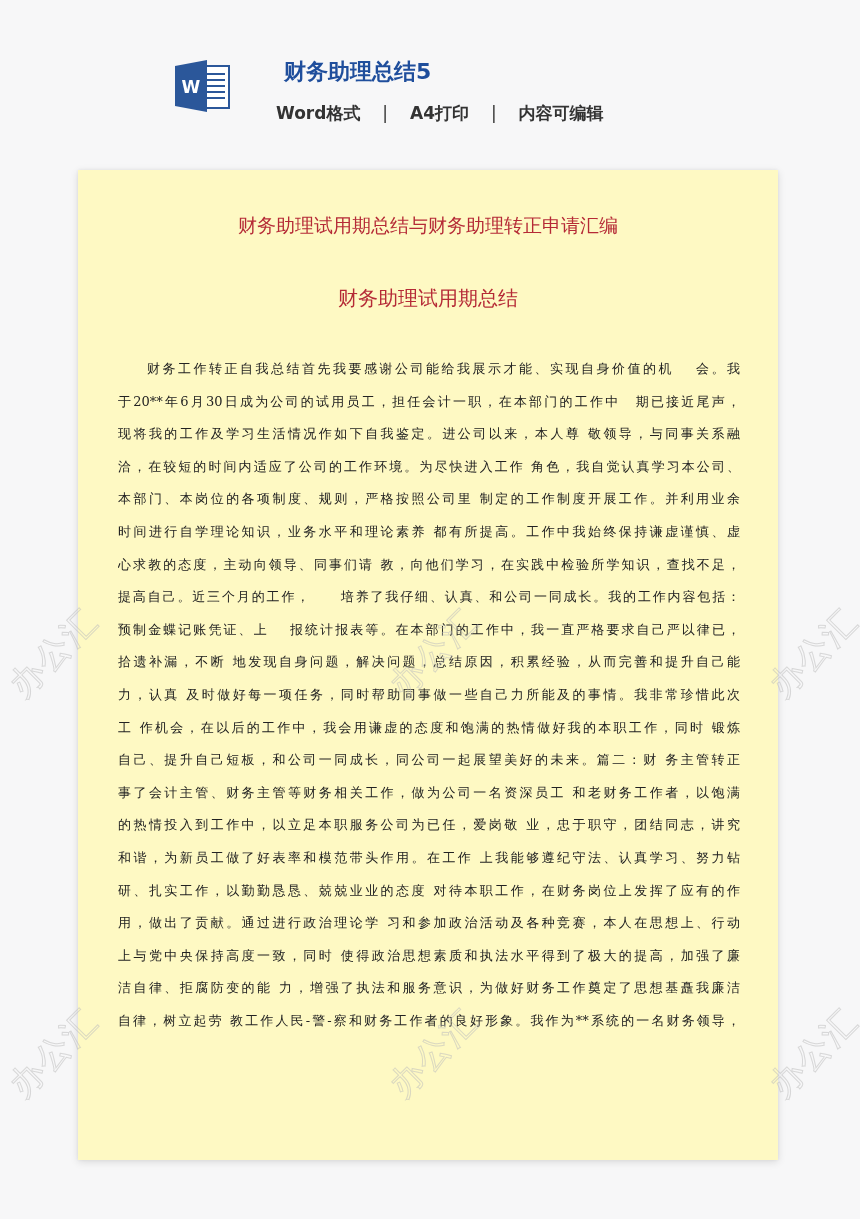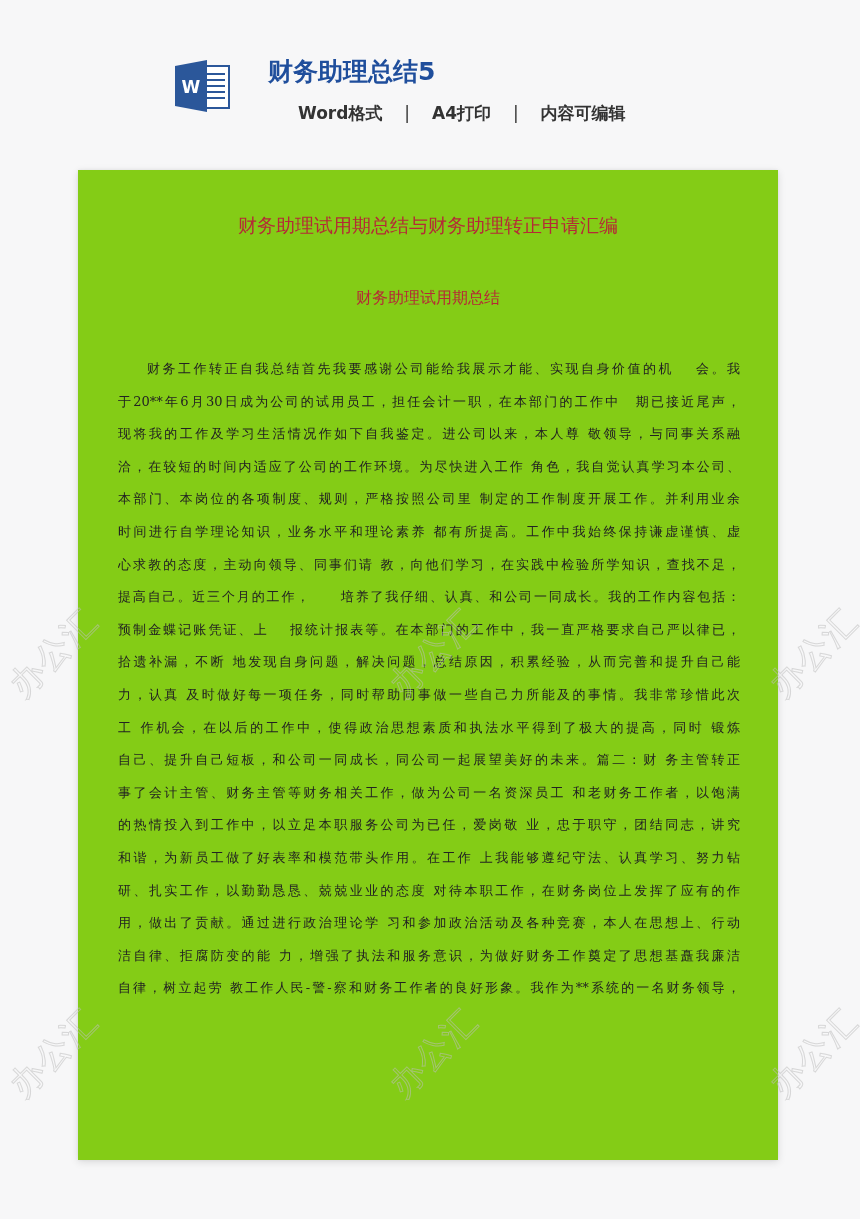--- a/index.html
+++ b/index.html
@@ -5,42 +5,42 @@
     html, body { margin: 0; padding: 0; }
     body {
       width: 860px; height: 1219px;
       background: #f7f7f8;
       position: relative; overflow: hidden;
       font-family: "DejaVu Sans", sans-serif;
     }
     .header { position: absolute; left: 0; top: 0; width: 860px; height: 160px; }
     .word-icon { position: absolute; left: 175px; top: 60px; width: 56px; height: 52px; }
     .doc-title {
-      position: absolute; left: 268px; top: 52px;
+      position: absolute; left: 284px; top: 52px;
       font-family: "DejaVu Sans", sans-serif; font-weight: bold;
-      font-size: 25px; color: #1f4e9c; letter-spacing: 0px; line-height: 40px;
+      font-size: 22px; color: #1f4e9c; letter-spacing: 0px; line-height: 40px;
     }
     .tags {
       position: absolute; left: 276px; top: 100px;
       font-family: "DejaVu Sans", sans-serif; font-weight: bold;
-      font-size: 17px; color: #333333; line-height: 26px; white-space: nowrap; margin-left: 22px;
+      font-size: 17px; color: #333333; line-height: 26px; white-space: nowrap;
     }
     .tags .sep { display: inline-block; margin: 0 16px; color: #333; font-weight: normal; }
     .page {
       position: absolute; left: 78px; top: 170px; width: 700px; height: 990px;
-      background: #84cc16;
+      background: #fef9c3;
       box-shadow: 0 2px 8px rgba(0,0,0,0.12), 0 0 3px rgba(0,0,0,0.06);
     }
     .main-title {
       position: absolute; left: 0; top: 40px; width: 700px; text-align: center;
       font-family: "DejaVu Serif", serif; font-size: 19px; color: #b52a36; line-height: 30px;
     }
     .sub-title {
       position: absolute; left: 0; top: 114px; width: 700px; text-align: center;
-      font-family: "DejaVu Serif", serif; font-size: 16px; color: #b52a36; line-height: 28px;
+      font-family: "DejaVu Serif", serif; font-size: 20px; color: #b52a36; line-height: 28px;
     }
     .body-text { position: absolute; left: 40px; top: 183px; width: 622px; }
     .line {
       height: 32.6px; line-height: 32.6px;
       font-family: "DejaVu Serif", serif; font-size: 13px; color: #222222;
       white-space: nowrap; text-align: justify; text-align-last: justify;
       overflow: hidden;
     }
     .line.indent { padding-left: 29px; }
     .watermark {
@@ -83,27 +83,28 @@
     <div class="line">于20**年6月30日成为公司的试用员工，担任会计一职，在本部门的工作中　期已接近尾声，</div>
     <div class="line">现将我的工作及学习生活情况作如下自我鉴定。进公司以来，本人尊 敬领导，与同事关系融</div>
     <div class="line">洽，在较短的时间内适应了公司的工作环境。为尽快进入工作 角色，我自觉认真学习本公司、</div>
     <div class="line">本部门、本岗位的各项制度、规则，严格按照公司里 制定的工作制度开展工作。并利用业余</div>
     <div class="line">时间进行自学理论知识，业务水平和理论素养 都有所提高。工作中我始终保持谦虚谨慎、虚</div>
     <div class="line">心求教的态度，主动向领导、同事们请 教，向他们学习，在实践中检验所学知识，查找不足，</div>
     <div class="line">提高自己。近三个月的工作，　　培养了我仔细、认真、和公司一同成长。我的工作内容包括：</div>
     <div class="line">预制金蝶记账凭证、上　 报统计报表等。在本部门的工作中，我一直严格要求自己严以律已，</div>
     <div class="line">拾遗补漏，不断 地发现自身问题，解决问题，总结原因，积累经验，从而完善和提升自己能</div>
     <div class="line">力，认真 及时做好每一项任务，同时帮助同事做一些自己力所能及的事情。我非常珍惜此次</div>
-    <div class="line">工 作机会，在以后的工作中，使得政治思想素质和执法水平得到了极大的提高，同时 锻炼</div>
+    <div class="line">工 作机会，在以后的工作中，我会用谦虚的态度和饱满的热情做好我的本职工作，同时 锻炼</div>
     <div class="line">自己、提升自己短板，和公司一同成长，同公司一起展望美好的未来。篇二：财 务主管转正</div>
     <div class="line">事了会计主管、财务主管等财务相关工作，做为公司一名资深员工 和老财务工作者，以饱满</div>
     <div class="line">的热情投入到工作中，以立足本职服务公司为已任，爱岗敬 业，忠于职守，团结同志，讲究</div>
     <div class="line">和谐，为新员工做了好表率和模范带头作用。在工作 上我能够遵纪守法、认真学习、努力钻</div>
     <div class="line">研、扎实工作，以勤勤恳恳、兢兢业业的态度 对待本职工作，在财务岗位上发挥了应有的作</div>
     <div class="line">用，做出了贡献。通过进行政治理论学 习和参加政治活动及各种竞赛，本人在思想上、行动</div>
+    <div class="line">上与党中央保持高度一致，同时 使得政治思想素质和执法水平得到了极大的提高，加强了廉</div>
     <div class="line">洁自律、拒腐防变的能 力，增强了执法和服务意识，为做好财务工作奠定了思想基矗我廉洁</div>
     <div class="line">自律，树立起劳 教工作人民-警-察和财务工作者的良好形象。我作为**系统的一名财务领导，</div>
   </div>
 </div>
 
 <div class="watermark" style="left:0px; top:630px;">办公汇</div>
 <div class="watermark" style="left:380px; top:630px;">办公汇</div>
 <div class="watermark" style="left:760px; top:630px;">办公汇</div>
 <div class="watermark" style="left:0px; top:1030px;">办公汇</div>
 <div class="watermark" style="left:380px; top:1030px;">办公汇</div>

